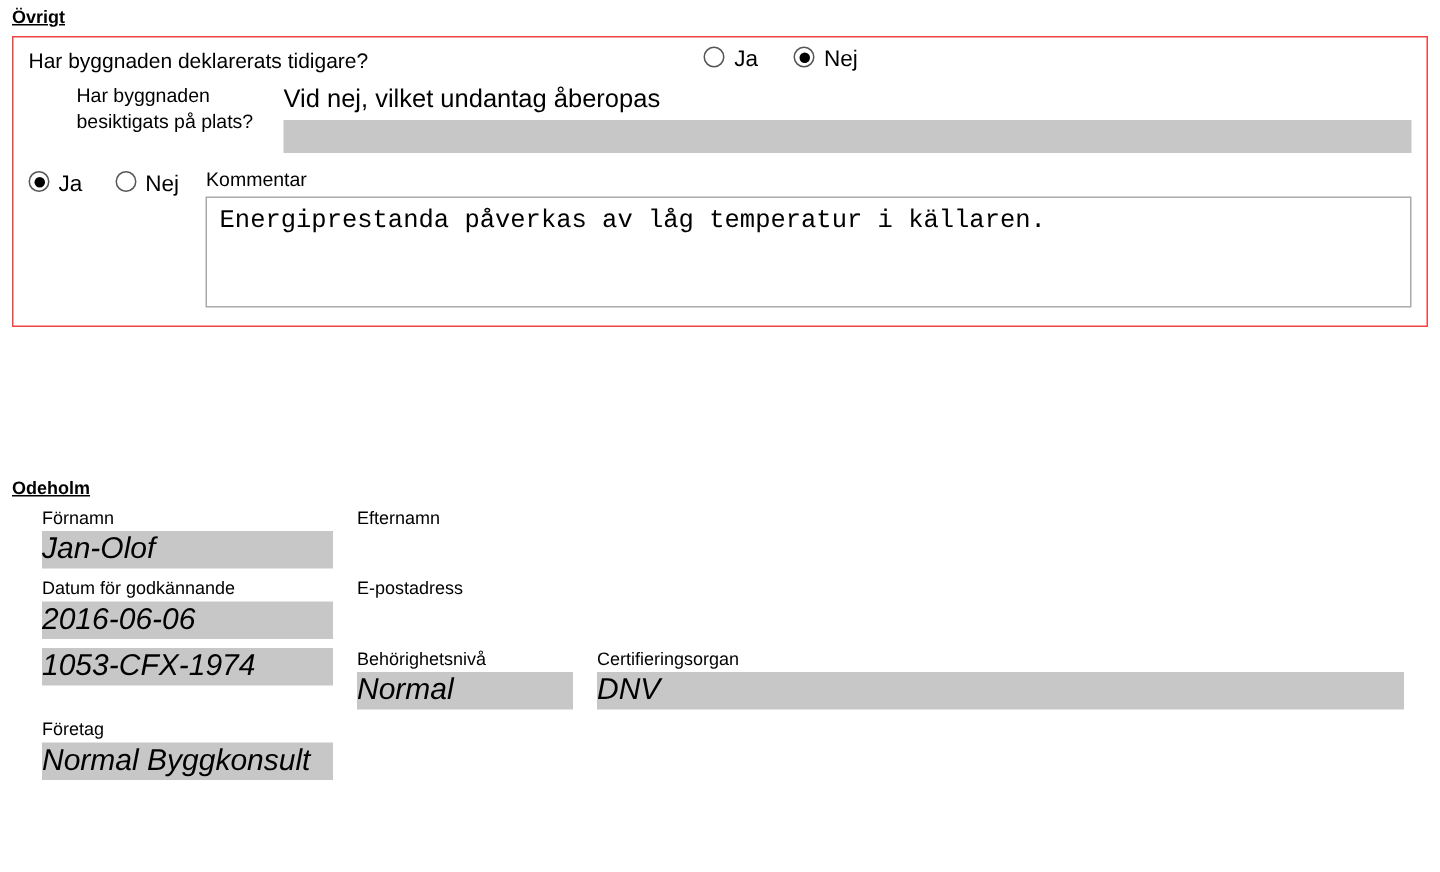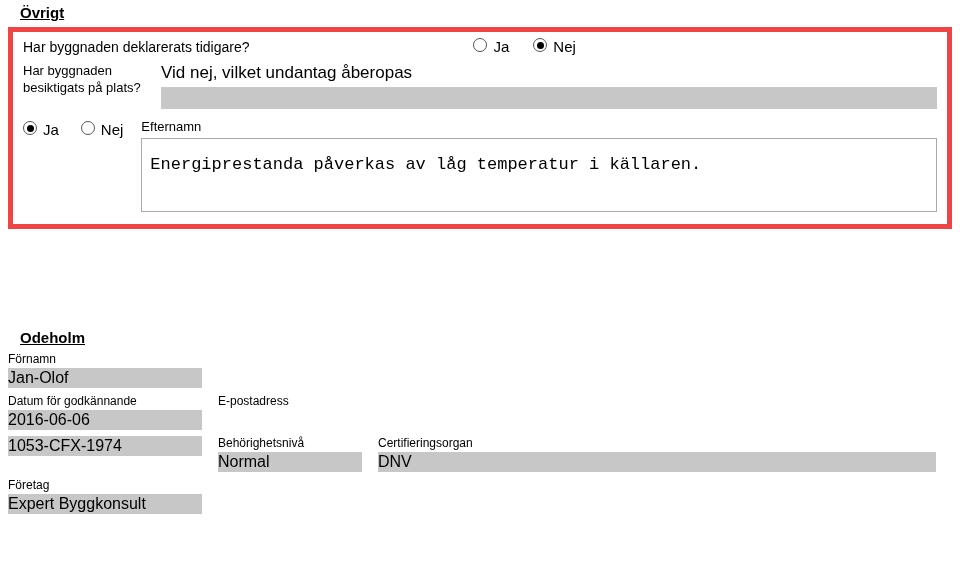--- a/index.html
+++ b/index.html
@@ -1,41 +1,41 @@
 <!DOCTYPE html>
 <html><head>
 <meta charset="utf-8">
 <style>
   * { box-sizing: border-box; margin: 0; padding: 0; }
   body { font-family: Arial, Helvetica, sans-serif; background: #fff; color: #000; width: 960px; height: 581px; position: relative; font-size: 13px; }
   .page { padding: 0 8px 8px 8px; }
-  .section-title { font-size: 15px; font-weight: bold; text-decoration: underline; margin: 4px 0 6px 12px; }
-  .box { border: 5px solid #ef4444; padding: 6px 10px 12px 10px; margin-bottom: 18px; }
+  .section-title { font-size: 12px; font-weight: bold; text-decoration: underline; margin: 4px 0 6px 0; }
+  .box { border: 1px solid #ef4444; padding: 6px 10px 12px 10px; margin-bottom: 18px; }
   .q1 { font-size: 14px; margin-bottom: 8px; display: flex; align-items: center; gap: 12px; }
   .q1 .spacer { width: 200px; }
   .radio-pair { display: inline-flex; gap: 24px; align-items: center; }
   .radio-item { display: inline-flex; align-items: flex-start; gap: 6px; font-size: 15px; }
   .radio { width: 14px; height: 14px; border: 1px solid #555; border-radius: 50%; display: inline-flex; align-items: center; justify-content: center; background: #fff; cursor: pointer; }
   .radio.selected::after { content: ""; width: 7px; height: 7px; background: #000; border-radius: 50%; display: block; }
   .row2 { display: flex; align-items: flex-start; gap: 18px; margin-bottom: 10px; }
-  .q2-label { width: 120px; font-size: 13px; line-height: 1.3; }
+  .q2-label { width: 120px; font-size: 13px; line-height: 1.3; margin-left: 32px; }
   .undantag-col { flex: 1; }
   .undantag-col .lbl { font-size: 17px; margin-bottom: 4px; }
   .gray-field { background: #c7c7c7; height: 22px; width: 100%; }
   .row3 { display: flex; align-items: flex-start; gap: 18px; }
   .r3-left { display: flex; align-items: center; gap: 22px; padding-top: 2px; }
   .r3-right { flex: 1; }
   .r3-right .lbl { font-size: 13px; margin-bottom: 4px; }
-  .comment-box { border: 1px solid #aaa; min-height: 74px; padding: 16px 8px; font-family: "Courier New", Courier, monospace; font-size: 17px; background: #fff; }
+  .comment-box { border: 1px solid #aaa; min-height: 74px; padding: 6px 8px; font-family: "Courier New", Courier, monospace; font-size: 17px; background: #fff; }
   .expert-block { margin-top: 100px; }
   .fields-row { display: flex; gap: 0; margin-bottom: 6px; }
   .field { display: flex; flex-direction: column; padding-right: 16px; }
   .field-label { font-size: 12px; margin-bottom: 2px; }
-  .field-value { background: #c7c7c7; font-size: 16px; color: #000; padding: 1px 0 1px 0; min-height: 19px; }
-  .w1 { flex: 0 0 210px; }
+  .field-value { background: #c7c7c7; font-size: 20px; color: #000; padding: 1px 0 1px 0; min-height: 19px; font-style: italic; }
+  .w1 { flex: 0 0 210px; margin-left: 20px; }
   .w2 { flex: 1; }
   .w4 { flex: 0 0 160px; }
 </style>
 </head>
 <body>
 
 <div class="page">
 
   <div class="section-title">Övrigt</div>
 
@@ -68,35 +68,36 @@
         <span class="radio-item">
           <span class="radio selected"></span>
           <span>Ja</span>
         </span>
         <span class="radio-item">
           <span class="radio"></span>
           <span>Nej</span>
         </span>
       </div>
       <div class="r3-right">
-        <div class="lbl">Efternamn</div>
+        <div class="lbl">Kommentar</div>
         <div class="comment-box">Energiprestanda påverkas av låg temperatur i källaren.</div>
       </div>
     </div>
   </div>
 
   <div class="expert-block">
     <div class="section-title">Odeholm</div>
 
     <div class="fields-row">
       <div class="field w1">
         <div class="field-label">Förnamn</div>
         <div class="field-value">Jan-Olof</div>
       </div>
       <div class="field w2">
+        <div class="field-label">Efternamn</div>
       </div>
     </div>
 
     <div class="fields-row">
       <div class="field w1">
         <div class="field-label">Datum för godkännande</div>
         <div class="field-value">2016-06-06</div>
       </div>
       <div class="field w2">
         <div class="field-label">E-postadress</div>
@@ -113,18 +114,18 @@
       </div>
       <div class="field w2">
         <div class="field-label">Certifieringsorgan</div>
         <div class="field-value">DNV</div>
       </div>
     </div>
 
     <div class="fields-row">
       <div class="field w1">
         <div class="field-label">Företag</div>
-        <div class="field-value">Expert Byggkonsult</div>
+        <div class="field-value">Normal Byggkonsult</div>
       </div>
     </div>
   </div>
 
 </div>
 
 </body></html>

